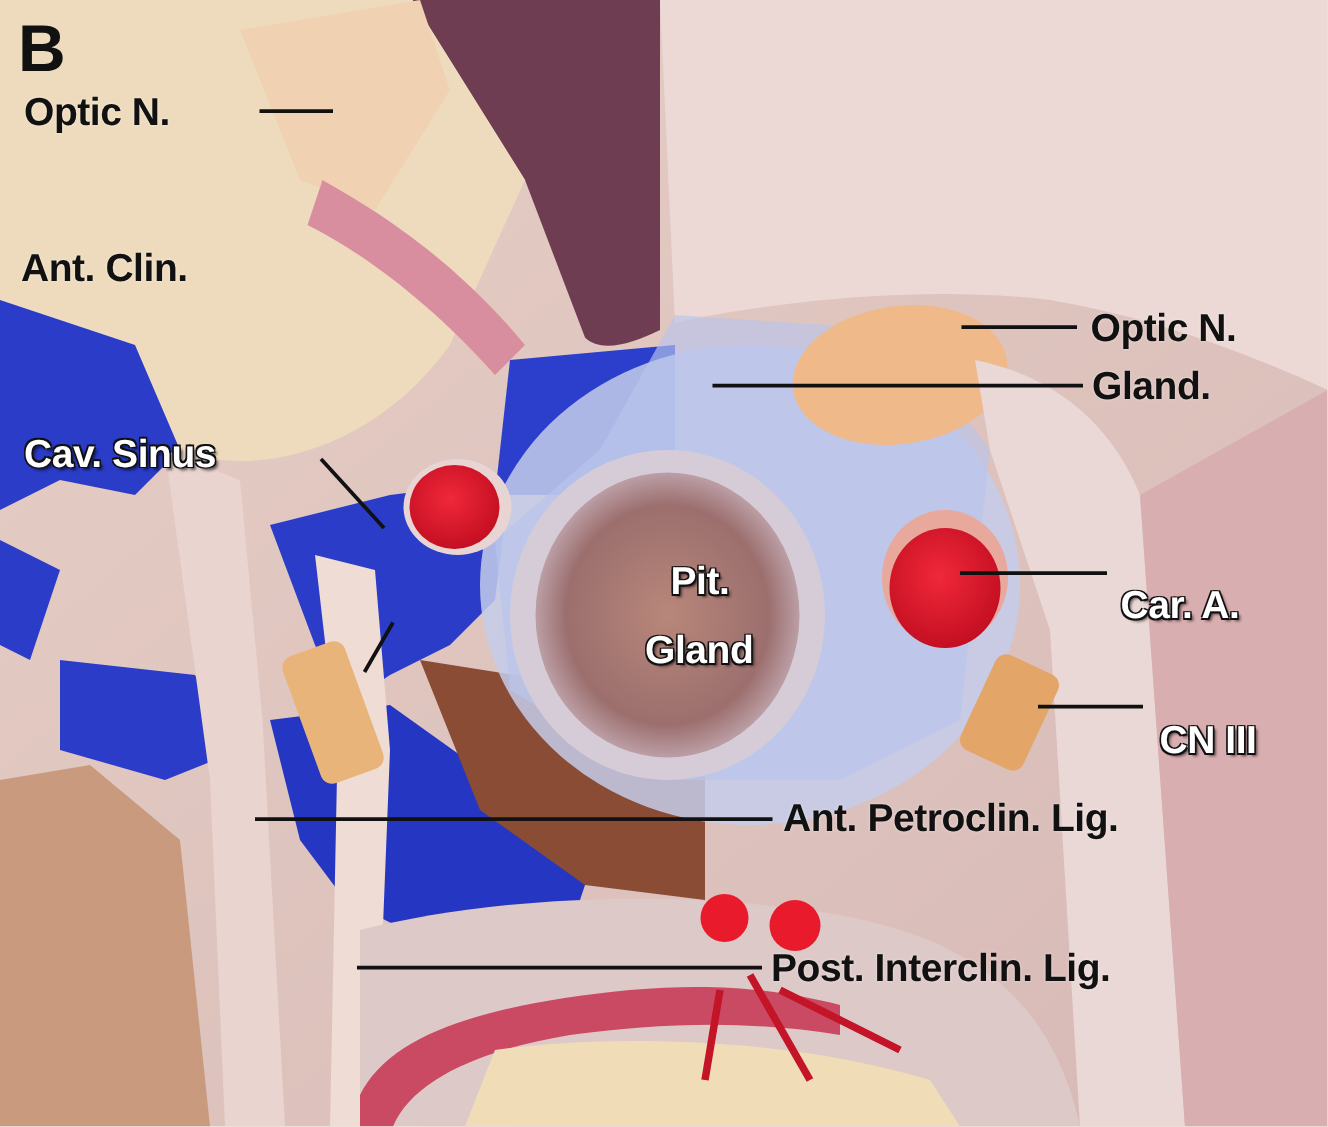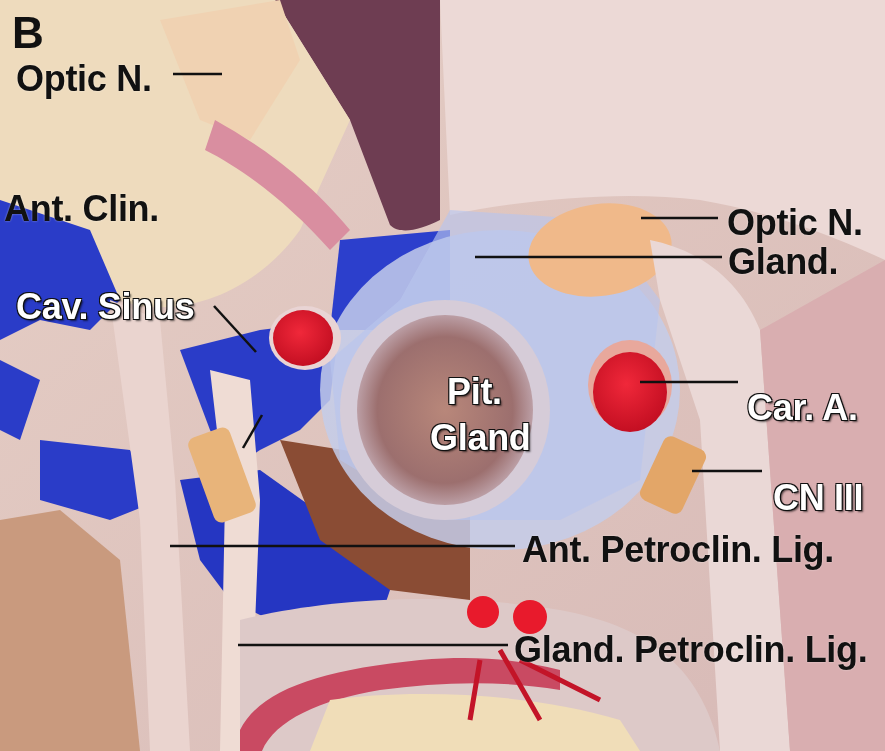--- a/index.html
+++ b/index.html
@@ -8,21 +8,21 @@
     width: 885px;
     height: 751px;
     overflow: hidden;
     background: #d9c0b4;
     font-family: "Liberation Sans", sans-serif;
   }
   #art { position: absolute; left: 0; top: 0; width: 885px; height: 751px; }
   .label {
     position: absolute;
     font-weight: bold;
-    font-size: 36px;
+    font-size: 26px;
     line-height: 1;
     white-space: nowrap;
     letter-spacing: -0.3px;
   }
   .label.dark { color: #111111; text-shadow: 0 0 2px rgba(255,255,255,0.55); }
   .label.light {
     color: #ffffff;
     text-shadow: 1px 1px 0 #111, -1px 1px 0 #111, 1px -1px 0 #111, -1px -1px 0 #111, 2px 2px 2px rgba(0,0,0,0.6);
     margin-top: 22px;
   }
@@ -119,28 +119,28 @@
       <line x1="640" y1="382" x2="738" y2="382"></line>
       <line x1="692" y1="471" x2="762" y2="471"></line>
       <line x1="170" y1="546" x2="515" y2="546"></line>
       <line x1="238" y1="645" x2="508" y2="645"></line>
     </g>
   </svg>
 
   <div class="panel-letter">B</div>
 
   <div class="label dark" style="left:16px; top:61px;">Optic N.</div>
-  <div class="label dark" style="left:4px; top:165px;margin-top:26px;">Ant. Clin.</div>
+  <div class="label dark" style="left:14px; top:165px;">Ant. Clin.</div>
   <div class="label light" style="left:16px; top:267px;">Cav. Sinus</div>
 
   <div class="label dark" style="left:727px; top:205px;">Optic N.</div>
   <div class="label dark" style="left:728px; top:244px;">Gland.</div>
 
   <div class="label light" style="left:447px; top:352px; text-align:left; width:80px;">Pit.</div>
   <div class="label light" style="left:430px; top:398px;">Gland</div>
 
   <div class="label light" style="left:747px; top:368px;">Car. A.</div>
   <div class="label light" style="left:773px; top:458px;">CN III</div>
 
   <div class="label dark" style="left:522px; top:532px;">Ant. Petroclin. Lig.</div>
-  <div class="label dark" style="left:514px; top:632px;">Gland. Petroclin. Lig.</div>
+  <div class="label dark" style="left:514px; top:632px;">Post. Interclin. Lig.</div>
 
 </div>
 
 </body></html>

